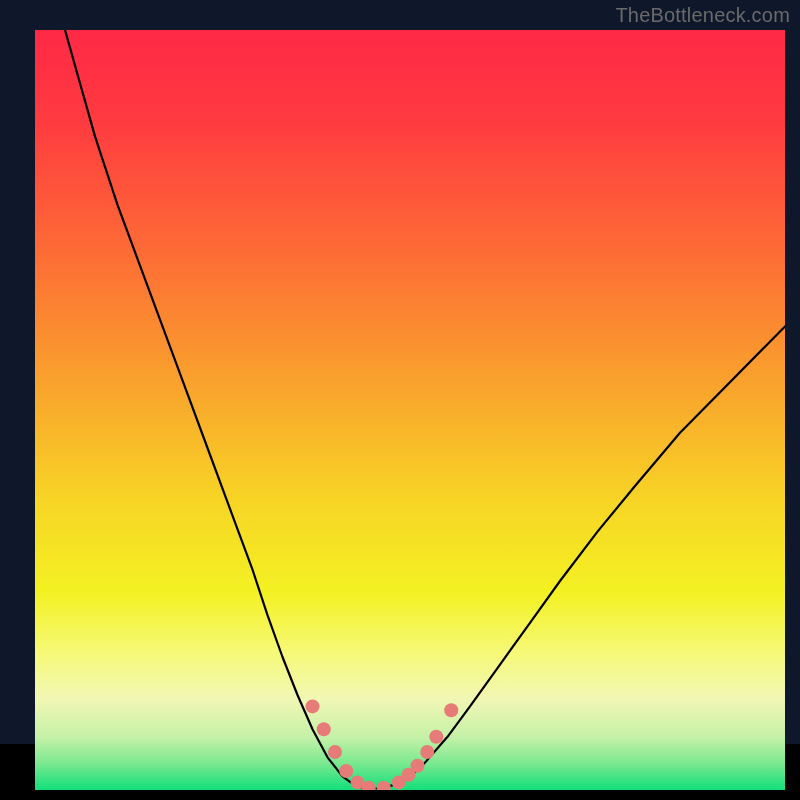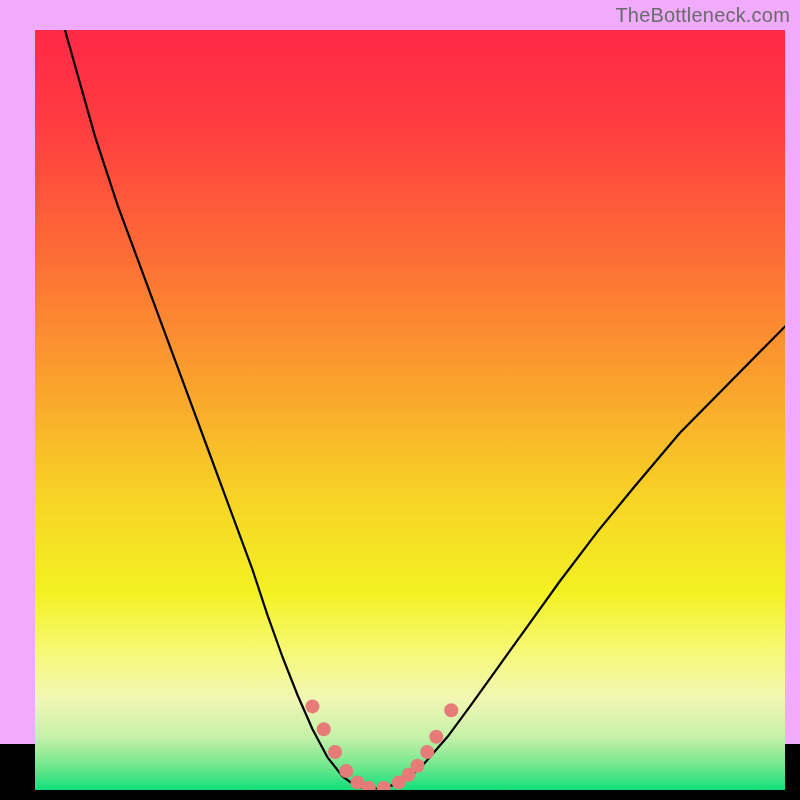--- a/index.html
+++ b/index.html
@@ -7,21 +7,21 @@
     padding: 0;
     width: 800px;
     height: 800px;
     background: #000;
     overflow: hidden;
   }
   .stage {
     position: relative;
     width: 800px;
     height: 744px;
-    background: #f0abfc;
+    background: #0f172a;
   }
   .watermark {
     position: absolute;
     top: 4px;
     right: 10px;
     font-family: Arial, Helvetica, sans-serif;
     font-size: 20px;
     color: #6a6a6a;
     letter-spacing: 0.2px;
     z-index: 5;

